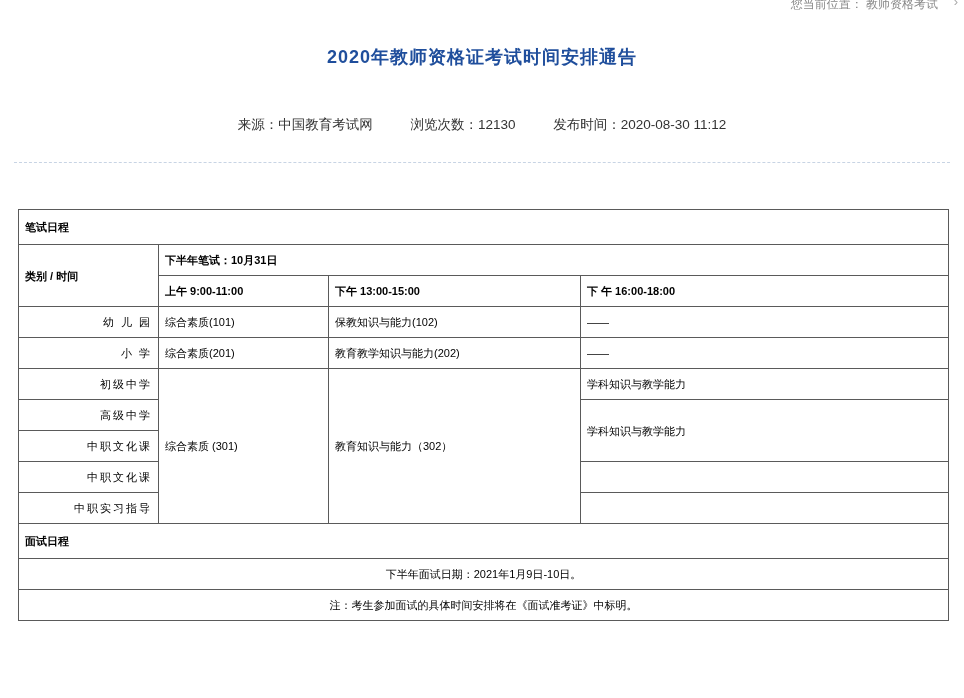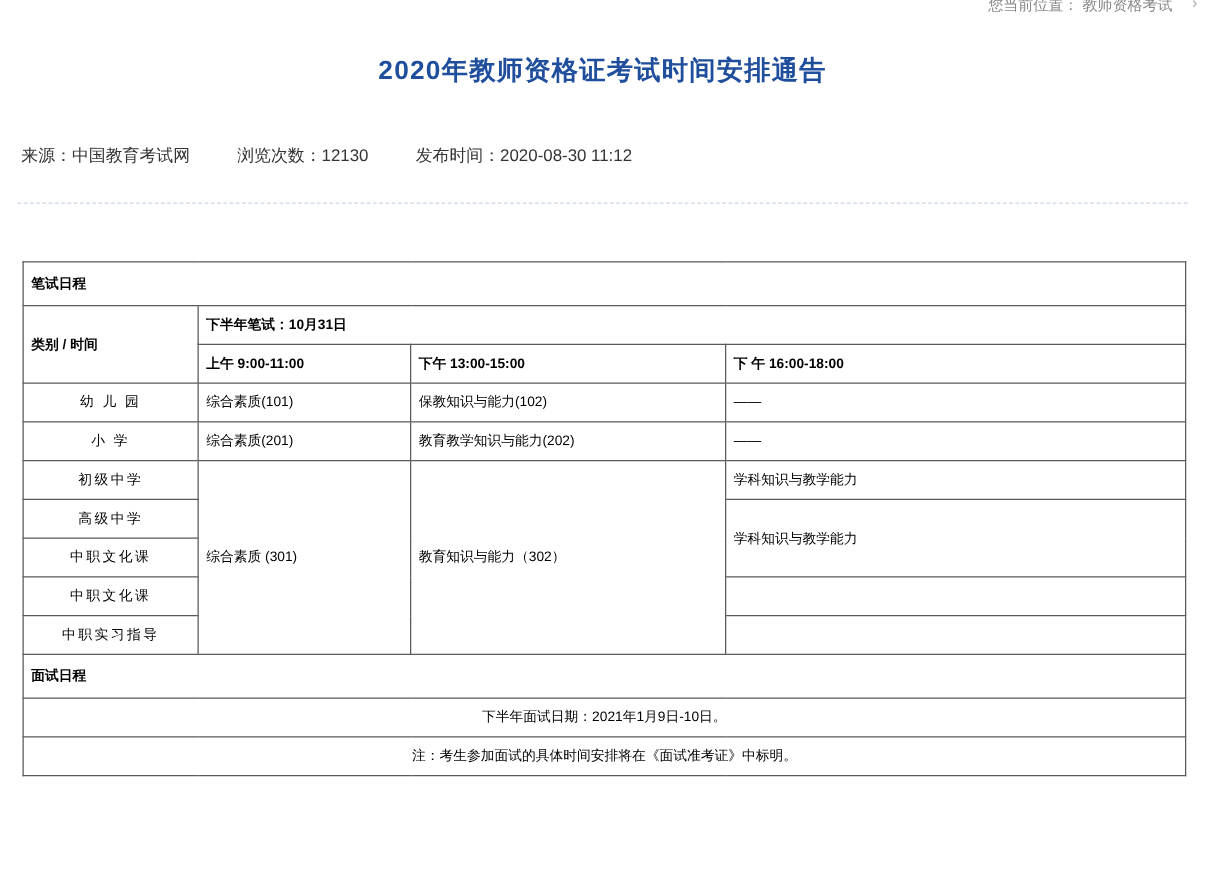--- a/index.html
+++ b/index.html
@@ -40,30 +40,31 @@
     right: 6px;
     top: -6px;
     color: #aaaaaa;
     font-size: 13px;
   }
 
   
   .article-title {
     margin-top: 22px;
     text-align: center;
-    font-size: 21px;
+    font-size: 18px;
     font-weight: bold;
     color: #1f4e9c;
     letter-spacing: 1px;
     line-height: 34px;
   }
 
   
   .article-meta {
     margin-top: 42px;
+    text-align: center;
     font-size: 13.5px;
     color: #333333;
   }
   .article-meta .meta-item {
     display: inline-block;
     margin: 0 17px;
     white-space: nowrap;
   }
 
   
@@ -104,21 +105,21 @@
     text-align: left;
     padding-left: 6px !important;
     height: 24px;
   }
   .center {
   }
   .bold {
     font-weight: bold;
   }
   .cell-cat {
-    text-align: center;
+    text-align: right;
     letter-spacing: 2px;
   }
   .note-row td {
     text-align: center;
     padding-left: 6px !important;
   }
   .col-cat  { width: 140px; }
   .col-am   { width: 170px; }
   .col-pm   { width: 252px; }
   .col-eve  { width: 368px; }

